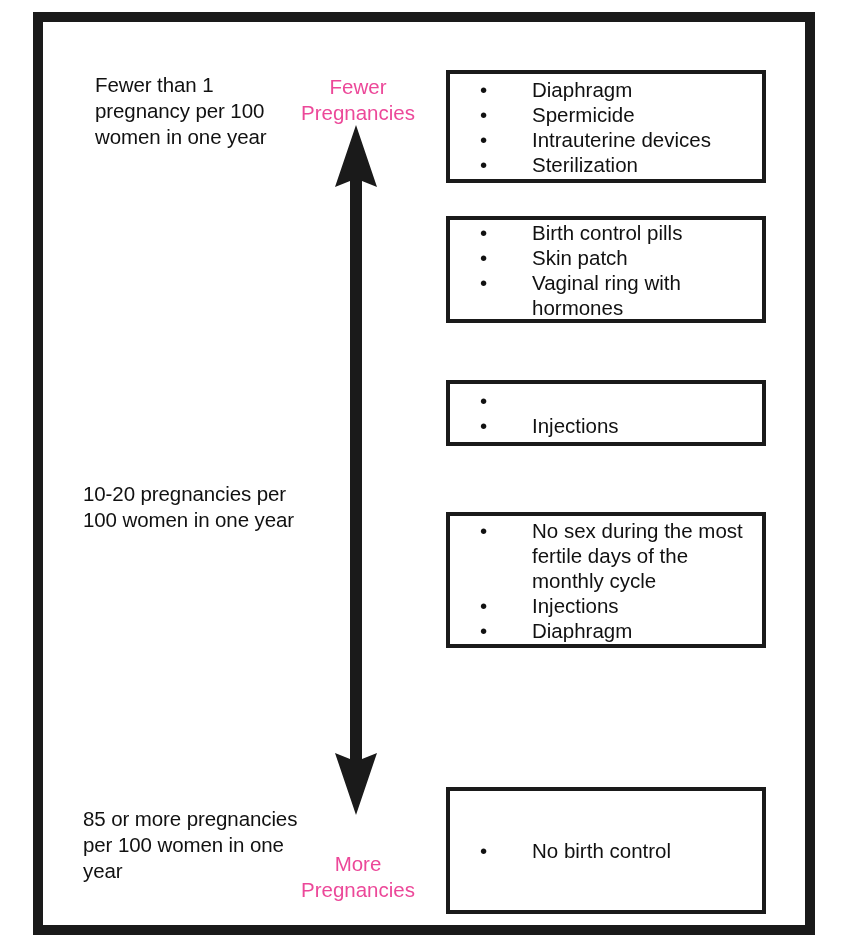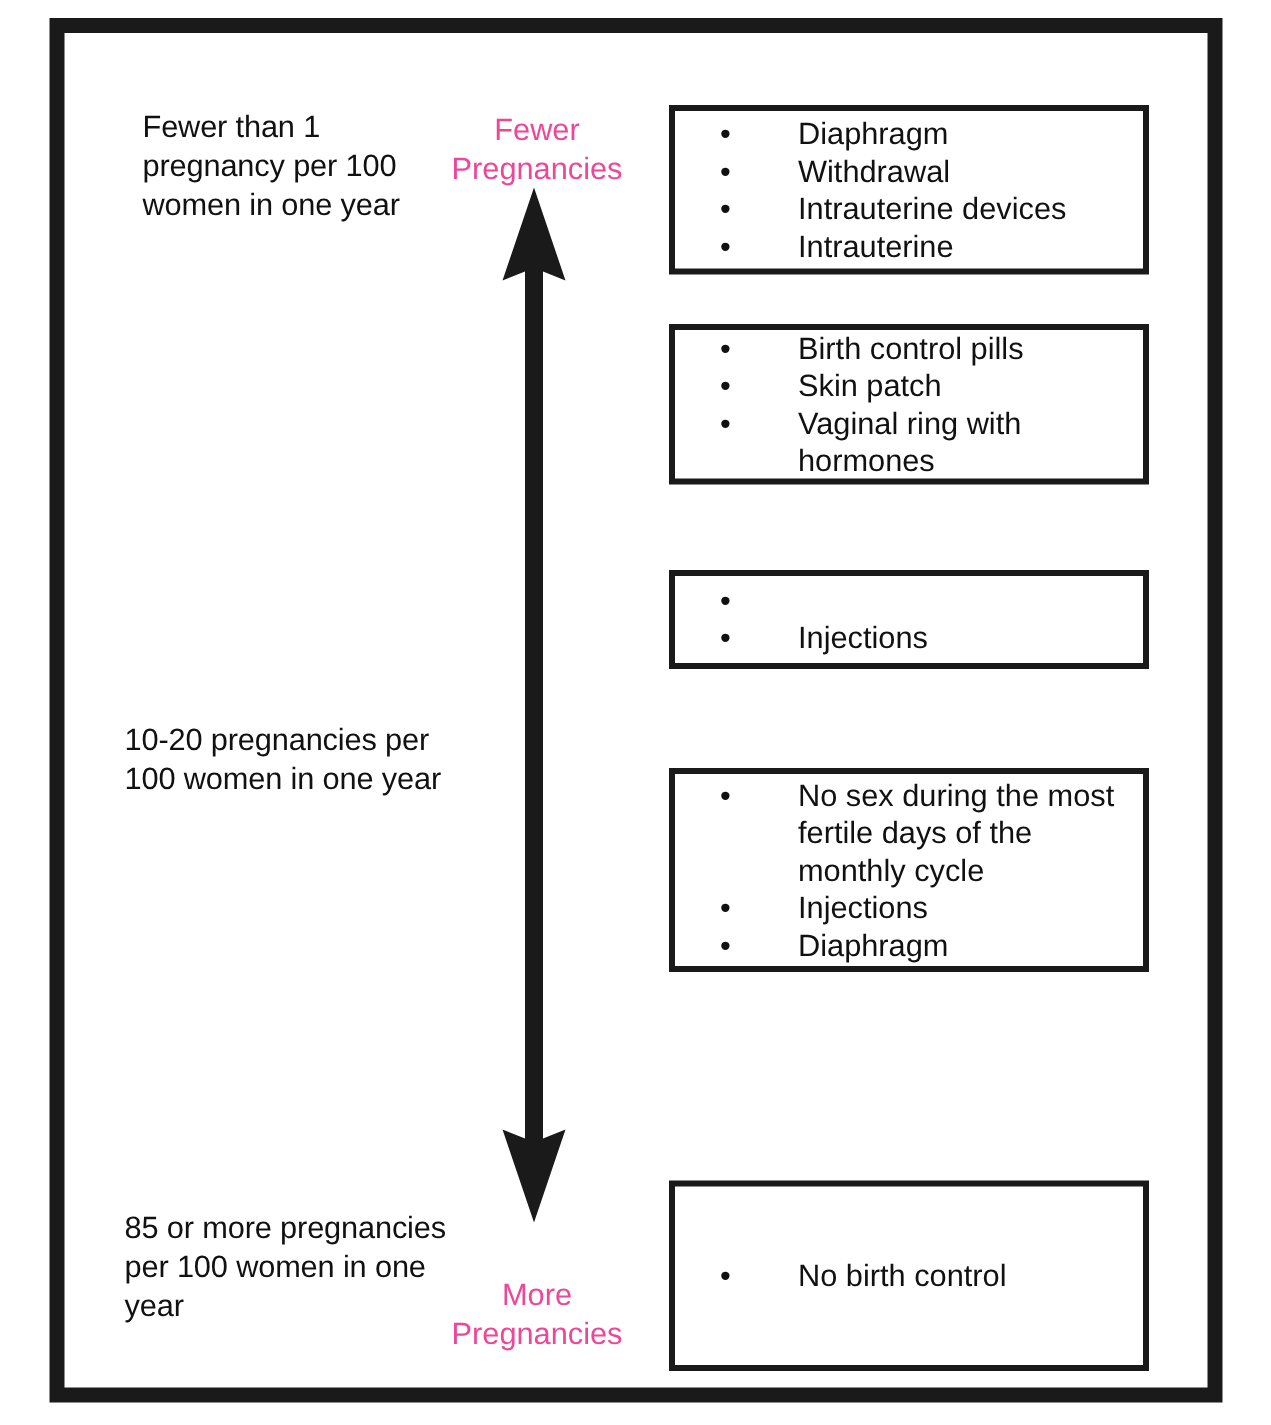--- a/index.html
+++ b/index.html
@@ -145,29 +145,29 @@
     </div>
 
     <div class="method-box" id="method-box-0">
       <ul class="bullet-list">
         <li class="bullet-item">
           <span class="bullet-glyph">•</span>
           <span class="bullet-text">Diaphragm</span>
         </li>
         <li class="bullet-item">
           <span class="bullet-glyph">•</span>
-          <span class="bullet-text">Withdrawal</span>
+          <span class="bullet-text">Spermicide</span>
         </li>
         <li class="bullet-item">
           <span class="bullet-glyph">•</span>
           <span class="bullet-text">Intrauterine devices</span>
         </li>
         <li class="bullet-item">
           <span class="bullet-glyph">•</span>
-          <span class="bullet-text">Intrauterine</span>
+          <span class="bullet-text">Sterilization</span>
         </li>
       </ul>
     </div>
 
     <div class="method-box" id="method-box-1">
       <ul class="bullet-list">
         <li class="bullet-item">
           <span class="bullet-glyph">•</span>
           <span class="bullet-text">Birth control pills</span>
         </li>

